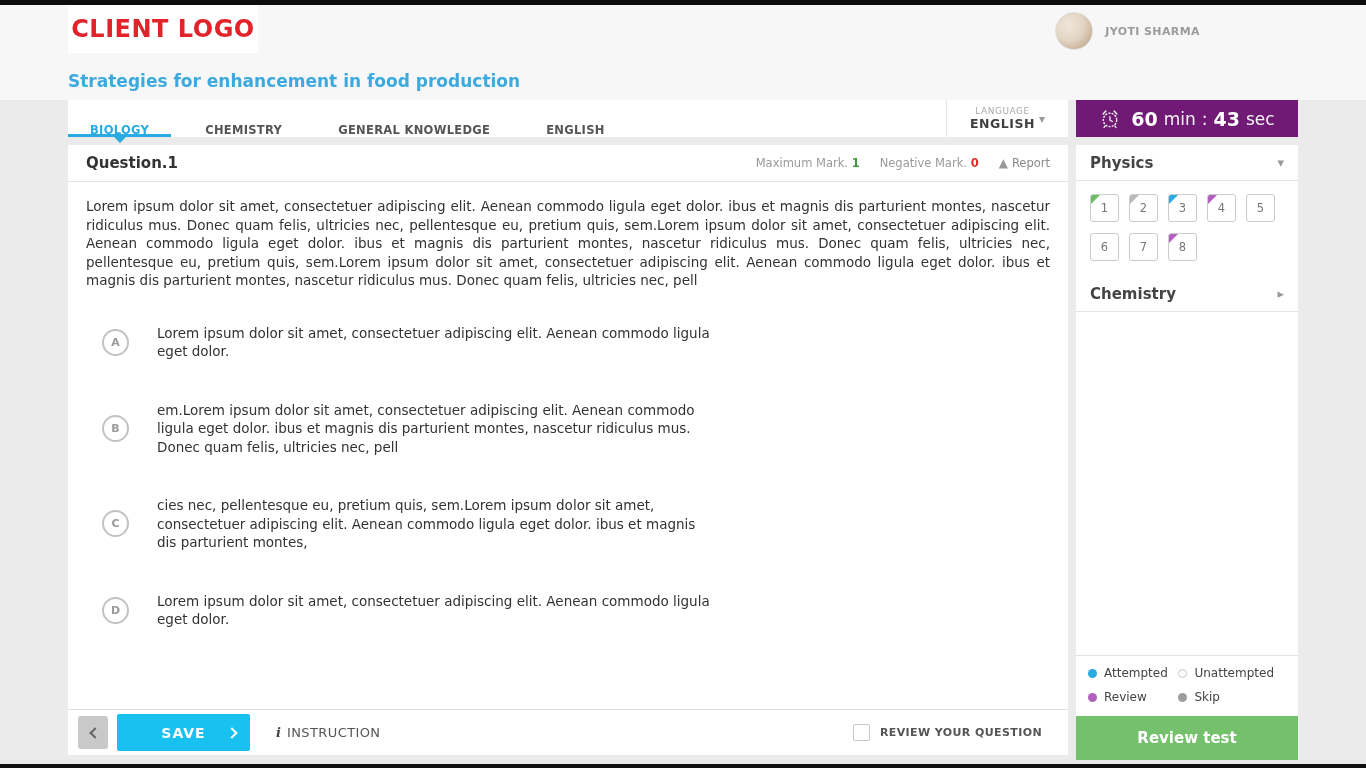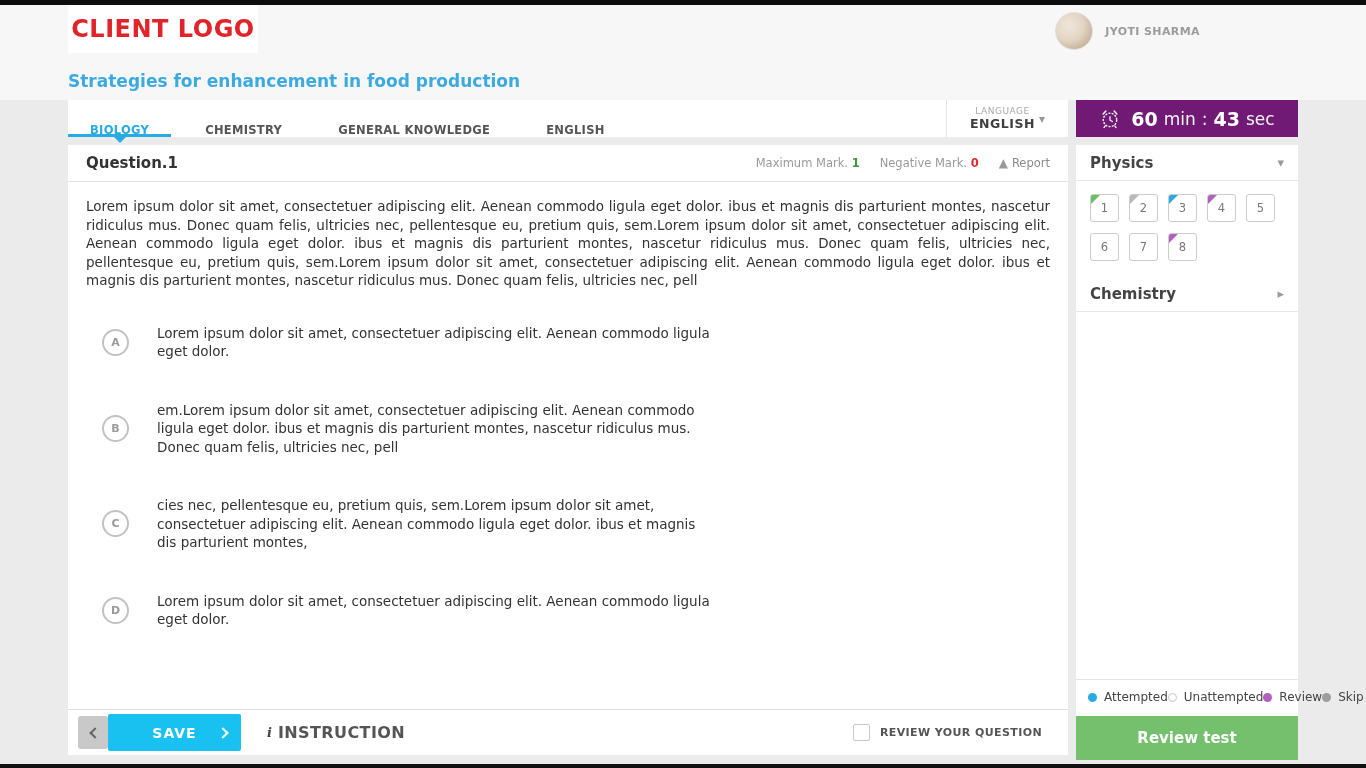--- a/index.html
+++ b/index.html
@@ -44,43 +44,43 @@
   .qbody { padding:15px 18px 0 18px; overflow:hidden; }
   .qtext { font-size:13.5px; line-height:18.5px; color:#333; text-align:justify; }
   .options { margin-top:34px; margin-left:16px; }
   .option { display:flex; align-items:center; gap:28px; margin-bottom:40px; cursor:pointer; }
   .opt-circle { width:27px; height:27px; border-radius:50%; border:2px solid #c2c2c2; color:#9a9a9a; font-size:11px; font-weight:bold; display:flex; align-items:center; justify-content:center; flex-shrink:0; }
   .opt-text { font-size:13.5px; line-height:18.5px; color:#333; max-width:560px; }
 
   .main-footer { margin-top:auto; height:46px; border-top:1px solid #ddd; display:flex; align-items:center; padding:0 10px; flex-shrink:0; }
   .prev-btn { width:30px; height:33px; background:#c9c9c9; border-radius:3px; display:flex; align-items:center; justify-content:center; cursor:pointer; }
   .chev { display:inline-block; width:8px; height:8px; border-left:2px solid #666; border-bottom:2px solid #666; transform:rotate(45deg); margin-left:3px; }
-  .save-btn { width:133px; height:37px; background:#18c1f0; border-radius:2px; display:flex; align-items:center; justify-content:center; position:relative; cursor:pointer; }
+  .save-btn { margin-left:9px; width:133px; height:37px; background:#18c1f0; border-radius:2px; display:flex; align-items:center; justify-content:center; position:relative; cursor:pointer; }
   .save-label { color:#fff; font-size:14px; font-weight:bold; letter-spacing:1px; }
   .chev-right { position:absolute; right:14px; width:8px; height:8px; border-left:2px solid #fff; border-bottom:2px solid #fff; transform:rotate(225deg); }
   .instruction { margin-left:26px; display:flex; align-items:center; gap:6px; cursor:pointer; }
   .inst-i { font-family:"DejaVu Serif","Liberation Serif",serif; font-style:italic; font-weight:bold; font-size:13px; color:#444; }
-  .inst-label { font-size:16px; font-weight:bold; color:#555; letter-spacing:0.4px; }
+  .inst-label { font-size:13px; font-weight:normal; color:#555; letter-spacing:0.4px; }
   .review-wrap { margin-left:auto; margin-right:16px; display:flex; align-items:center; gap:10px; cursor:pointer; }
   .checkbox { width:17px; height:17px; border:1px solid #c9c9c9; border-radius:2px; background:#fff; }
   .review-label { font-size:11px; font-weight:bold; color:#555; letter-spacing:0.4px; }
 
   .sidebar { position:absolute; left:1076px; top:145px; width:222px; height:615px; background:#fff; display:flex; flex-direction:column; }
   .side-section-head { height:36px; flex-shrink:0; display:flex; align-items:center; padding:0 14px; border-bottom:1px solid #e5e5e5; cursor:pointer; }
   .side-section-title { font-size:15px; font-weight:bold; color:#444; }
   .side-caret { margin-left:auto; color:#999; font-size:13px; }
   .palette { padding:13px 10px 4px 14px; display:flex; flex-wrap:wrap; }
   .pal-cell { position:relative; width:29px; height:28px; border:1px solid #ccc; border-radius:3px; background:#fff; margin:0 10px 11px 0; display:flex; align-items:center; justify-content:center; font-size:11.5px; color:#777; cursor:pointer; overflow:hidden; }
   .flag { position:absolute; left:-1px; top:-1px; width:0; height:0; border-style:solid; border-width:11px 11px 0 0; border-color:transparent; display:none; }
   .flag[data-color="green"]  { display:block; border-top-color:#6cbe63; }
   .flag[data-color="gray"]   { display:block; border-top-color:#b9b9b9; }
   .flag[data-color="cyan"]   { display:block; border-top-color:#29abe2; }
   .flag[data-color="purple"] { display:block; border-top-color:#b161bd; }
   .side-spacer { flex:1; }
-  .legend { border-top:1px solid #e3e3e3; padding:10px 24px 12px 12px; display:grid; grid-template-columns:1fr 1fr 1fr 1fr; row-gap:10px; flex-shrink:0; }
+  .legend { border-top:1px solid #e3e3e3; padding:10px 24px 12px 12px; display:grid; grid-template-columns:1fr 1fr; row-gap:10px; flex-shrink:0; }
   .legend-item { display:flex; align-items:center; gap:7px; }
   .dot { width:9px; height:9px; border-radius:50%; flex-shrink:0; }
   .dot[data-color="cyan"]   { background:#29abe2; }
   .dot[data-color="outline"]{ background:#fff; border:1px solid #c6c6c6; }
   .dot[data-color="purple"] { background:#b161bd; }
   .dot[data-color="gray"]   { background:#9d9d9d; }
   .legend-label { font-size:12px; color:#444; }
   .submit-btn { height:44px; background:#74c06d; display:flex; align-items:center; justify-content:center; color:#fff; font-size:15px; font-weight:bold; cursor:pointer; flex-shrink:0; }
 </style>
 </head>

